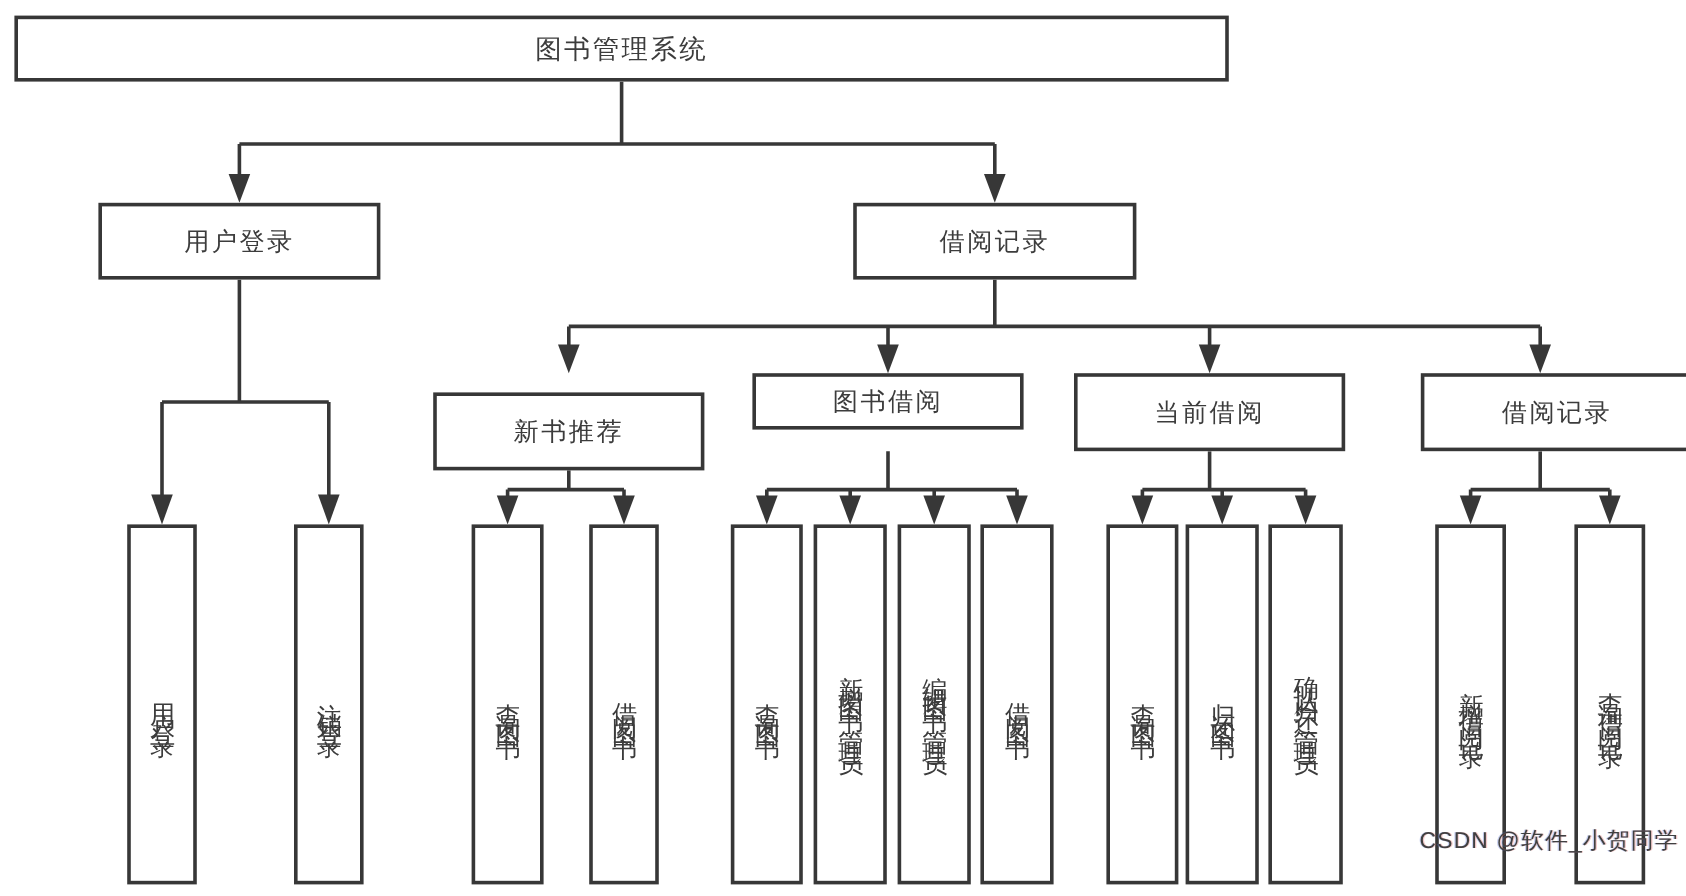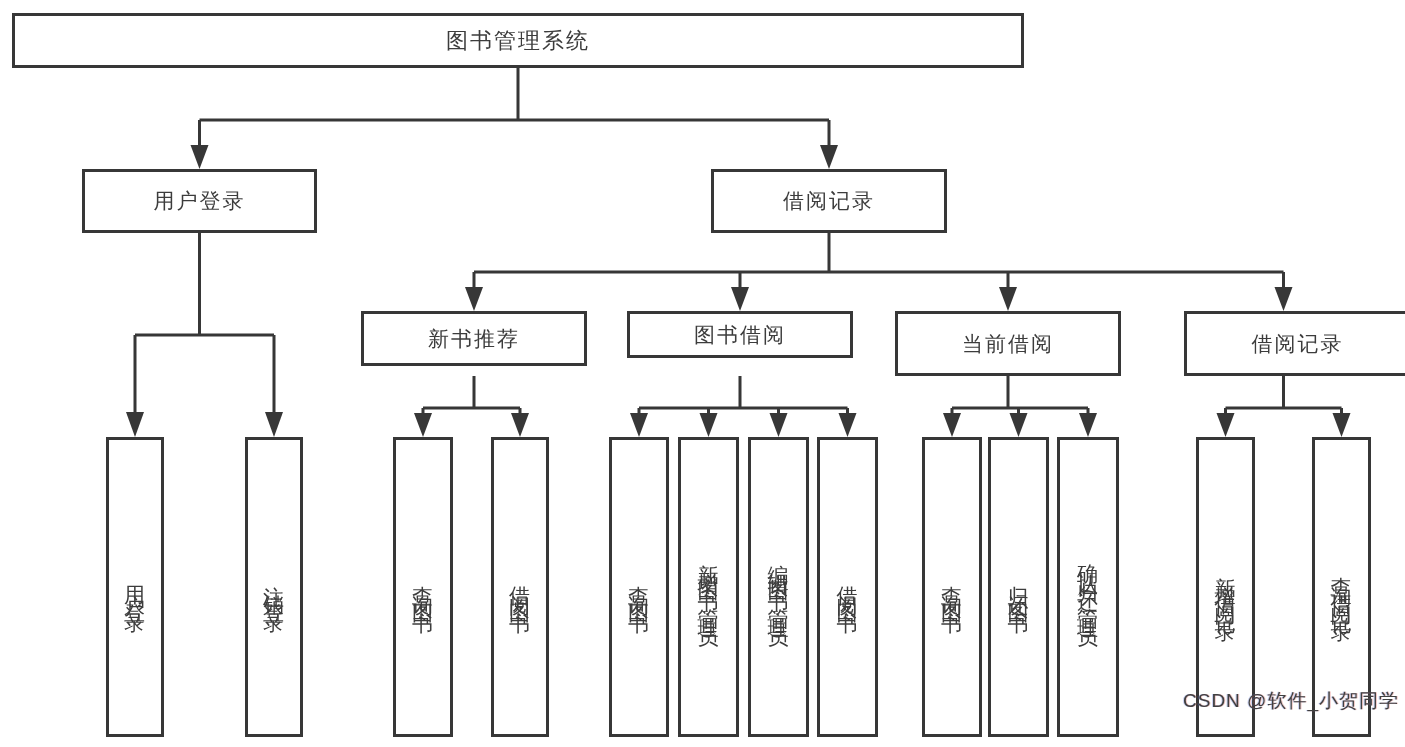--- a/index.html
+++ b/index.html
@@ -82,21 +82,21 @@
     <span class="lbl">图书管理系统</span>
   </div>
 
   <div class="node h" style="left:82px;top:169px;width:235px;height:64px">
     <span class="lbl">用户登录</span>
   </div>
   <div class="node h" style="left:711px;top:169px;width:236px;height:64px">
     <span class="lbl">借阅记录</span>
   </div>
 
-  <div class="node h" style="left:361px;top:311px;width:226px;height:55px">
+  <div class="node h" style="left:361px;top:327px;width:226px;height:65px">
     <span class="lbl">新书推荐</span>
   </div>
   <div class="node h" style="left:627px;top:311px;width:226px;height:47px">
     <span class="lbl">图书借阅</span>
   </div>
   <div class="node h" style="left:895px;top:311px;width:226px;height:65px">
     <span class="lbl">当前借阅</span>
   </div>
   <div class="node h" style="left:1184px;top:311px;width:227px;height:65px">
     <span class="lbl">借阅记录</span>

